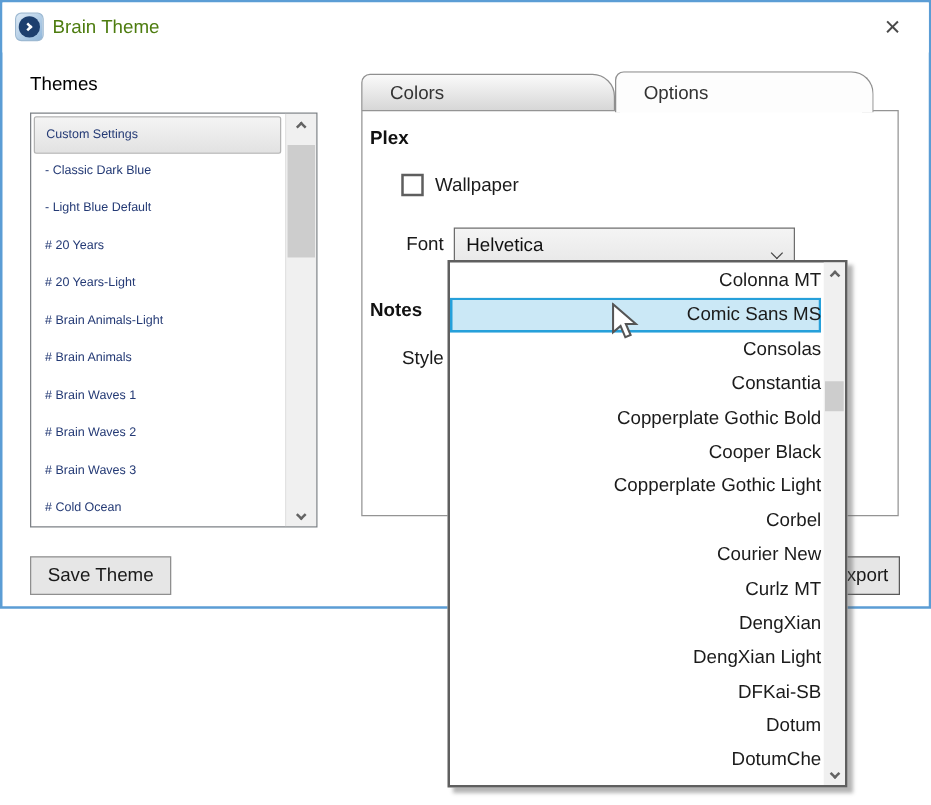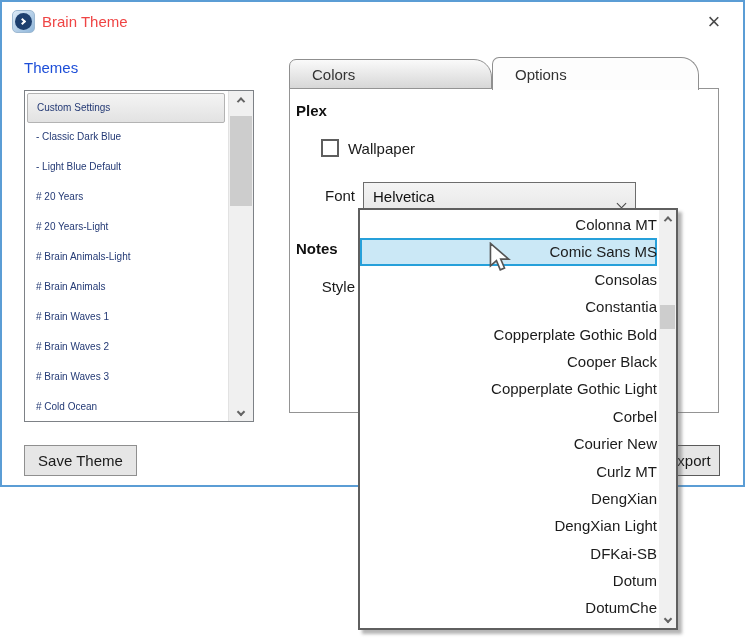--- a/index.html
+++ b/index.html
@@ -12,26 +12,26 @@
 
   
   .titlebar { position:absolute; left:0; top:0; width:100%; height:40px; background:#ffffff; }
   .app-icon { position:absolute; left:10px; top:8px; width:23px; height:23px; border-radius:5px;
               background:linear-gradient(135deg,#ddeaf6,#8fb6da); border:1px solid #9db9d2;
               display:flex; align-items:center; justify-content:center; }
   .app-icon .orb { width:17px; height:17px; border-radius:50%; background:#1d3f6e;
                    display:flex; align-items:center; justify-content:center; }
   .app-icon .orb .arrow { width:5px; height:5px; border-right:2px solid #fff; border-top:2px solid #fff;
                           transform:rotate(45deg); margin-right:2px; }
-  .win-title { position:absolute; left:40px; top:11px; font-size:15px; color:#ef4444; }
+  .win-title { position:absolute; left:40px; top:11px; font-size:15px; color:#4d7c0f; }
   .close-btn { position:absolute; right:14px; top:6px; width:30px; height:30px; text-align:center;
                line-height:28px; font-size:22px; color:#4a4a4a; cursor:default; }
 
   
-  .themes-label { position:absolute; left:22px; top:57px; font-size:15px; color:#1d4ed8; }
+  .themes-label { position:absolute; left:22px; top:57px; font-size:15px; color:#000000; }
   .listbox { position:absolute; left:22px; top:88px; width:230px; height:332px;
              background:#ffffff; border:1px solid #7d8186; overflow:hidden; }
   .list-items { position:absolute; left:0; top:0; right:26px; bottom:0; padding-top:2px; }
   .theme-item { height:30px; line-height:28px; padding-left:11px; font-size:10px; color:#243a75;
                 white-space:nowrap; }
   .theme-item.selected { background:linear-gradient(#f4f4f4,#e2e2e2); border:1px solid #b3b3b3;
                          border-radius:2px; margin:0 2px 0 2px; padding-left:9px; }
 
   
   .sb { position:absolute; background:#f0f0f0; }

